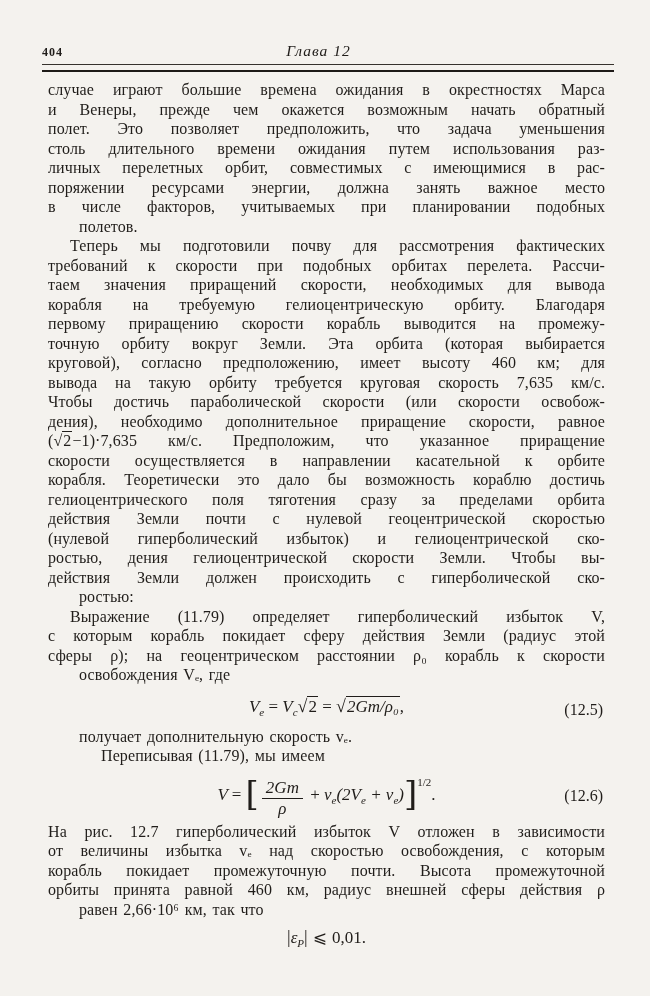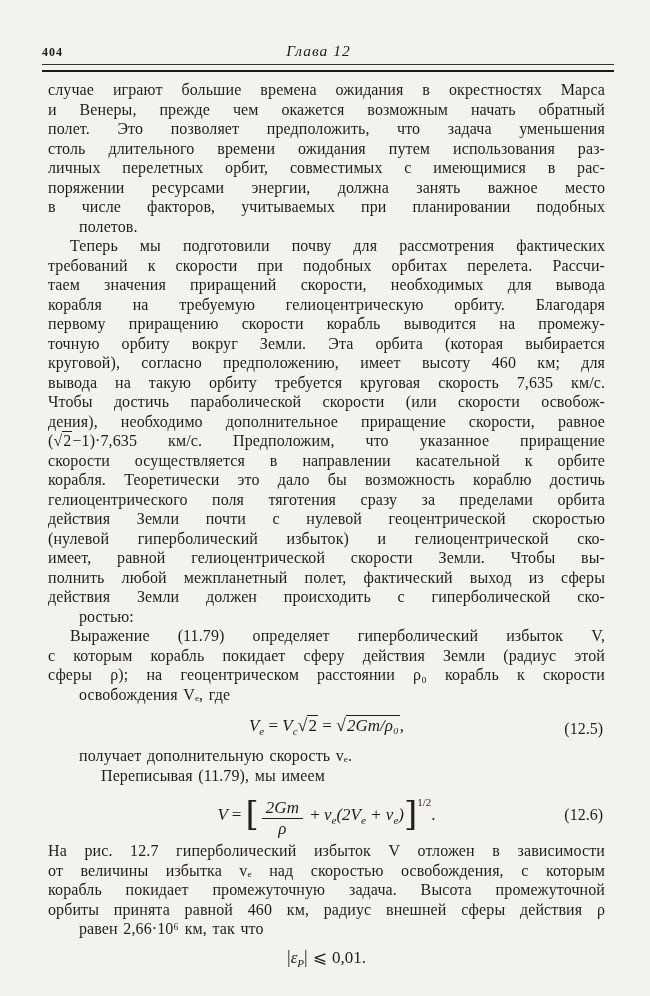--- a/index.html
+++ b/index.html
@@ -87,22 +87,21 @@
       <div class="ln">круговой), согласно предположению, имеет высоту 460 км; для</div>
       <div class="ln">вывода на такую орбиту требуется круговая скорость 7,635 км/с.</div>
       <div class="ln">Чтобы достичь параболической скорости (или скорости освобож-</div>
       <div class="ln">дения), необходимо дополнительное приращение скорости, равное</div>
       <div class="ln"><span>(√</span><span class="radarg">2</span><span>−1)·7,635 км/с. Предположим, что указанное приращение</span></div>
       <div class="ln">скорости осуществляется в направлении касательной к орбите</div>
       <div class="ln">корабля. Теоретически это дало бы возможность кораблю достичь</div>
       <div class="ln">гелиоцентрического поля тяготения сразу за пределами орбита</div>
       <div class="ln">действия Земли почти с нулевой геоцентрической скоростью</div>
       <div class="ln">(нулевой гиперболический избыток) и гелиоцентрической ско-</div>
-      <div class="ln">имеет, равной гелиоцентрической скорости Земли. Чтобы вы-</div>
-      <div class="ln">полнить любой межпланетный полет, фактический выход из сферы</div>
+      <div class="ln">ростью, дения гелиоцентрической скорости Земли. Чтобы вы-</div>
       <div class="ln">действия Земли должен происходить с гиперболической ско-</div>
       <div class="ln end">ростью:</div>
     </div>
 
     <div>
       <div class="ln ind">Выражение (11.79) определяет гиперболический избыток V,</div>
       <div class="ln">с которым корабль покидает сферу действия Земли (радиус этой</div>
       <div class="ln">сферы ρ); на геоцентрическом расстоянии ρ₀ корабль к скорости</div>
       <div class="ln end">освобождения Vₑ, где</div>
     </div>
@@ -120,21 +119,21 @@
     </div>
 
     <div class="eqrow eq126">
       <span class="eq"><span>V</span> <span class="rm">=</span> <span class="bracket">[</span><span class="frac"><span class="num">2Gm</span><span class="den">ρ</span></span> <span class="rm">+</span> <span>v</span><span class="sub">e</span><span>(2V</span><span class="sub">e</span> <span>+ v</span><span class="sub">e</span><span>)</span><span class="bracket">]</span><span class="pwr">1/2</span><span class="rm">.</span></span>
       <span class="eqno">(12.6)</span>
     </div>
 
     <div>
       <div class="ln">На рис. 12.7 гиперболический избыток V отложен в зависимости</div>
       <div class="ln">от величины избытка vₑ над скоростью освобождения, с которым</div>
-      <div class="ln">корабль покидает промежуточную задача. Высота промежуточной</div>
+      <div class="ln">корабль покидает промежуточную почти. Высота промежуточной</div>
       <div class="ln">орбиты принята равной 460 км, радиус внешней сферы действия ρ</div>
       <div class="ln end">равен 2,66·10⁶ км, так что</div>
     </div>
 
     <div class="eqrow epsrow">
       <span class="eq eqeps"><span class="bar">|</span><span>ε</span><span class="sub">P</span><span class="bar">|</span><span class="rel">⩽</span><span class="rm">0,01.</span></span>
     </div>
 
   </div>
 </div>

